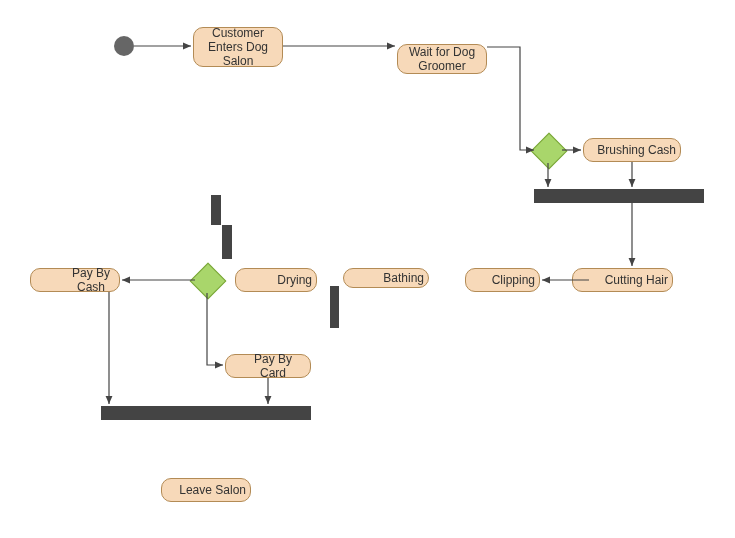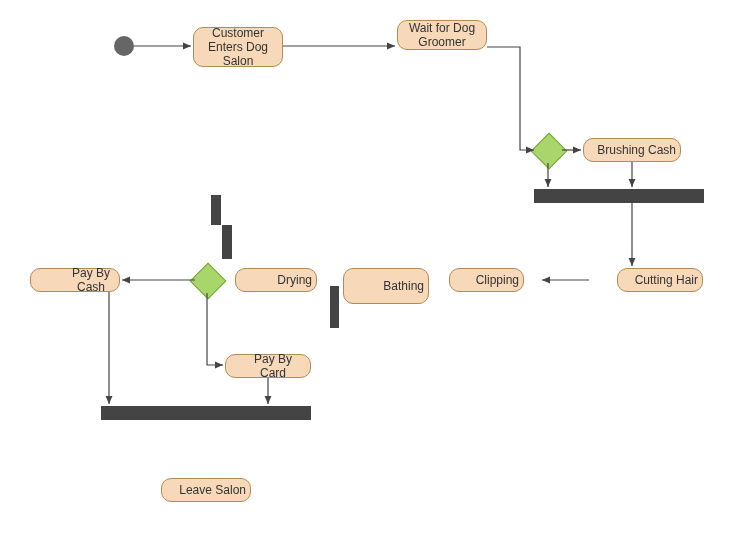--- a/index.html
+++ b/index.html
@@ -60,37 +60,37 @@
 </style>
 </head>
 <body>
 
 <div class="initial-node" style="left:114px; top:36px;"></div>
 
 <div class="activity" style="left:193px; top:27px; width:90px; height:40px;">
   <span>Customer Enters Dog Salon</span>
 </div>
 
-<div class="activity" style="left:397px; top:20px; width:90px; height:30px;">
+<div class="activity" style="left:397px; top:44px; width:90px; height:30px;">
   <span>Wait for Dog Groomer</span>
 </div>
 
 <div class="activity" style="left:583px; top:138px; width:98px; height:24px;">
   <span>Brushing Cash</span>
 </div>
 
-<div class="activity" style="left:617px; top:268px; width:86px; height:24px;">
+<div class="activity" style="left:572px; top:268px; width:101px; height:24px;">
   <span>Cutting Hair</span>
 </div>
 
-<div class="activity" style="left:449px; top:268px; width:75px; height:24px;">
+<div class="activity" style="left:465px; top:268px; width:75px; height:24px;">
   <span>Clipping</span>
 </div>
 
-<div class="activity" style="left:343px; top:268px; width:86px; height:36px;">
+<div class="activity" style="left:343px; top:268px; width:86px; height:20px;">
   <span>Bathing</span>
 </div>
 
 <div class="activity" style="left:235px; top:268px; width:82px; height:24px;">
   <span>Drying</span>
 </div>
 
 <div class="activity" style="left:30px; top:268px; width:90px; height:24px;padding-left:36px;">
   <span>Pay By Cash</span>
 </div>

